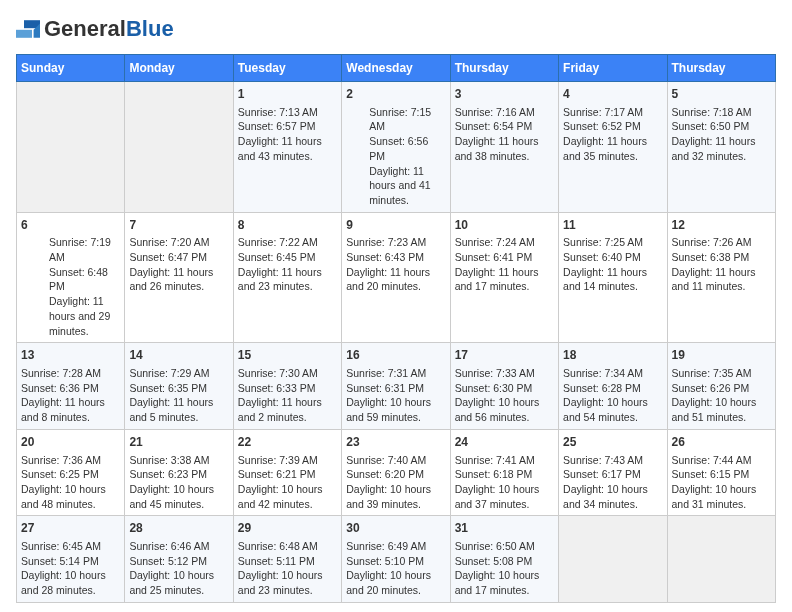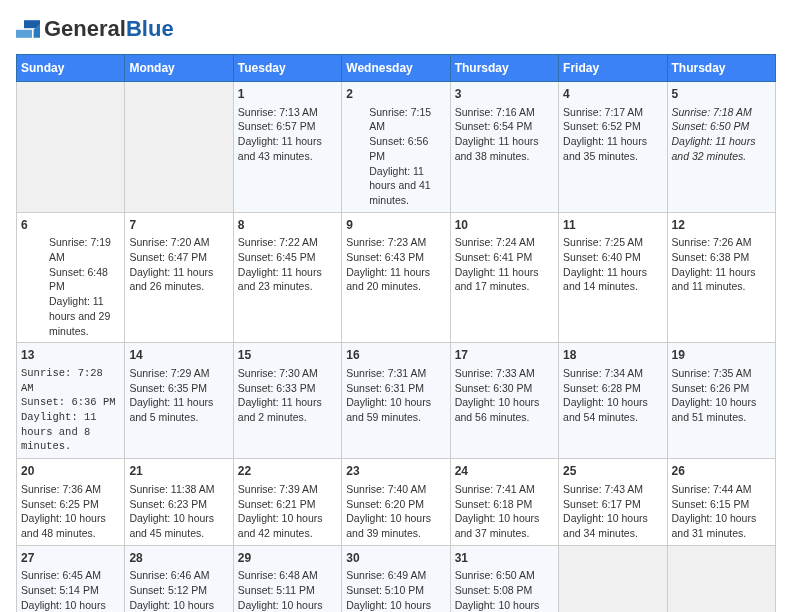--- a/index.html
+++ b/index.html
@@ -142,21 +142,21 @@
 Daylight: 11 hours and 38 minutes.</div>
         </td>
         <td>
           <span class="day-num">4</span>
           <div class="cell-content" style="white-space: pre-line;">Sunrise: 7:17 AM
 Sunset: 6:52 PM
 Daylight: 11 hours and 35 minutes.</div>
         </td>
         <td>
           <span class="day-num">5</span>
-          <div class="cell-content" style="white-space: pre-line; font-style: italic;">Sunrise: 7:18 AM
+          <div class="cell-content" style="white-space: pre-line;">Sunrise: 7:18 AM
 Sunset: 6:50 PM
 Daylight: 11 hours and 32 minutes.</div>
         </td>
       </tr>
       <tr>
         <td>
           <span class="day-num">6</span>
           <div class="cell-content" style="white-space: pre-line; margin-left: 28px;">Sunrise: 7:19 AM
 Sunset: 6:48 PM
 Daylight: 11 hours and 29 minutes.</div>
@@ -194,21 +194,21 @@
         <td>
           <span class="day-num">12</span>
           <div class="cell-content" style="white-space: pre-line;">Sunrise: 7:26 AM
 Sunset: 6:38 PM
 Daylight: 11 hours and 11 minutes.</div>
         </td>
       </tr>
       <tr>
         <td>
           <span class="day-num">13</span>
-          <div class="cell-content" style="white-space: pre-line; font-family: Liberation Mono, monospace;">Sunrise: 7:28 AM
+          <div class="cell-content" style="white-space: pre-line;">Sunrise: 7:28 AM
 Sunset: 6:36 PM
 Daylight: 11 hours and 8 minutes.</div>
         </td>
         <td>
           <span class="day-num">14</span>
           <div class="cell-content" style="white-space: pre-line;">Sunrise: 7:29 AM
 Sunset: 6:35 PM
 Daylight: 11 hours and 5 minutes.</div>
         </td>
         <td>
@@ -244,21 +244,21 @@
       </tr>
       <tr>
         <td>
           <span class="day-num">20</span>
           <div class="cell-content" style="white-space: pre-line;">Sunrise: 7:36 AM
 Sunset: 6:25 PM
 Daylight: 10 hours and 48 minutes.</div>
         </td>
         <td>
           <span class="day-num">21</span>
-          <div class="cell-content" style="white-space: pre-line;">Sunrise: 11:38 AM
+          <div class="cell-content" style="white-space: pre-line;">Sunrise: 3:38 AM
 Sunset: 6:23 PM
 Daylight: 10 hours and 45 minutes.</div>
         </td>
         <td>
           <span class="day-num">22</span>
           <div class="cell-content" style="white-space: pre-line;">Sunrise: 7:39 AM
 Sunset: 6:21 PM
 Daylight: 10 hours and 42 minutes.</div>
         </td>
         <td>

